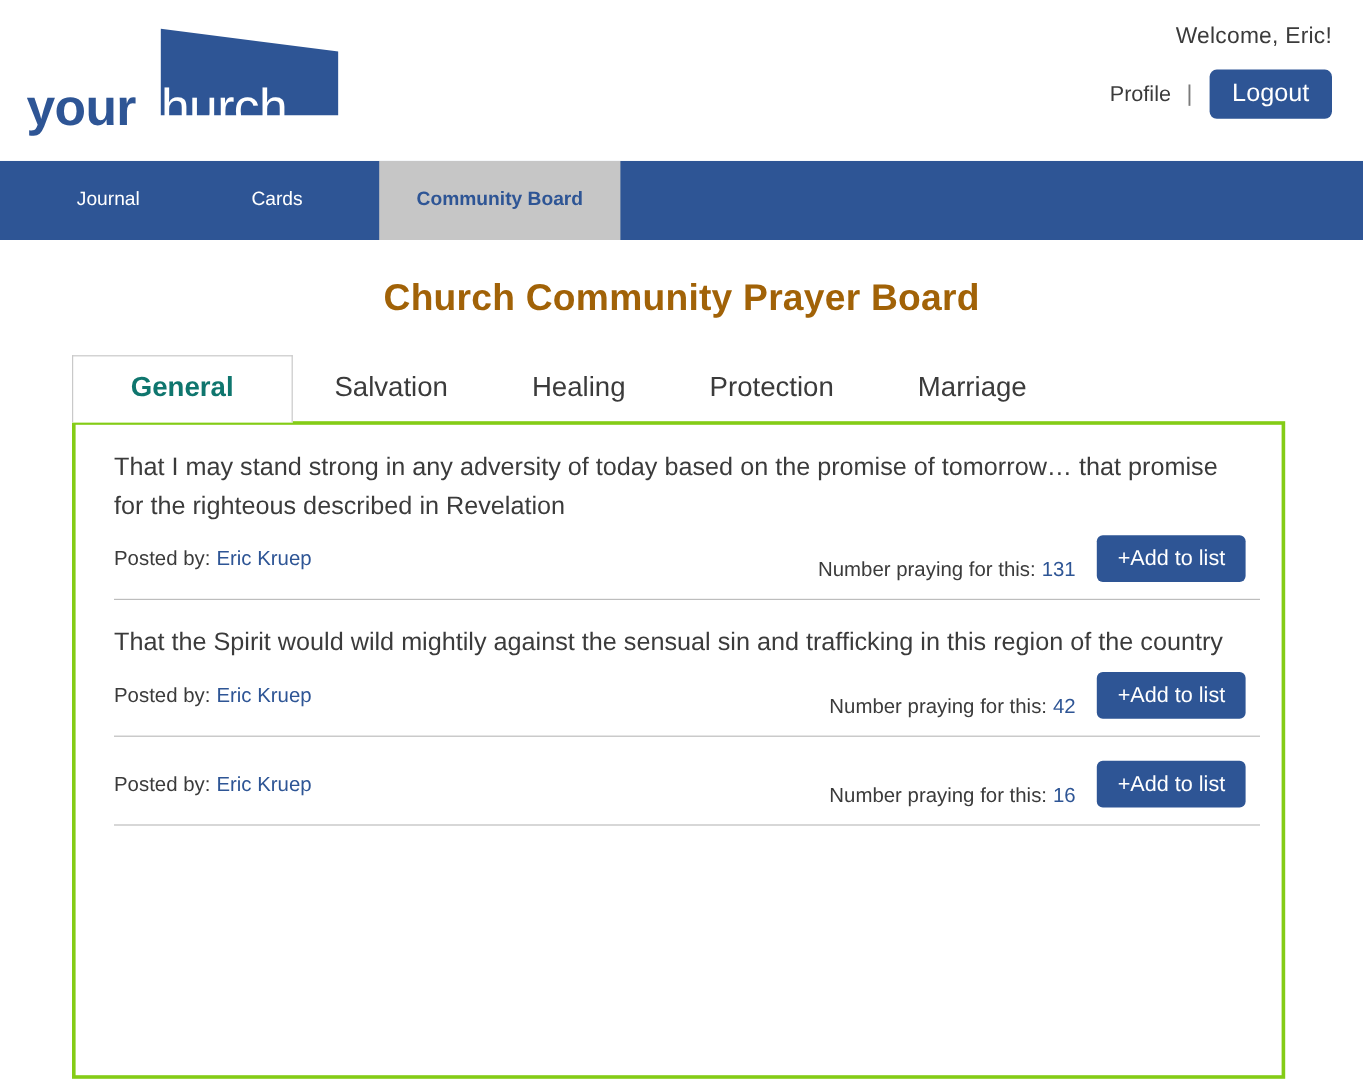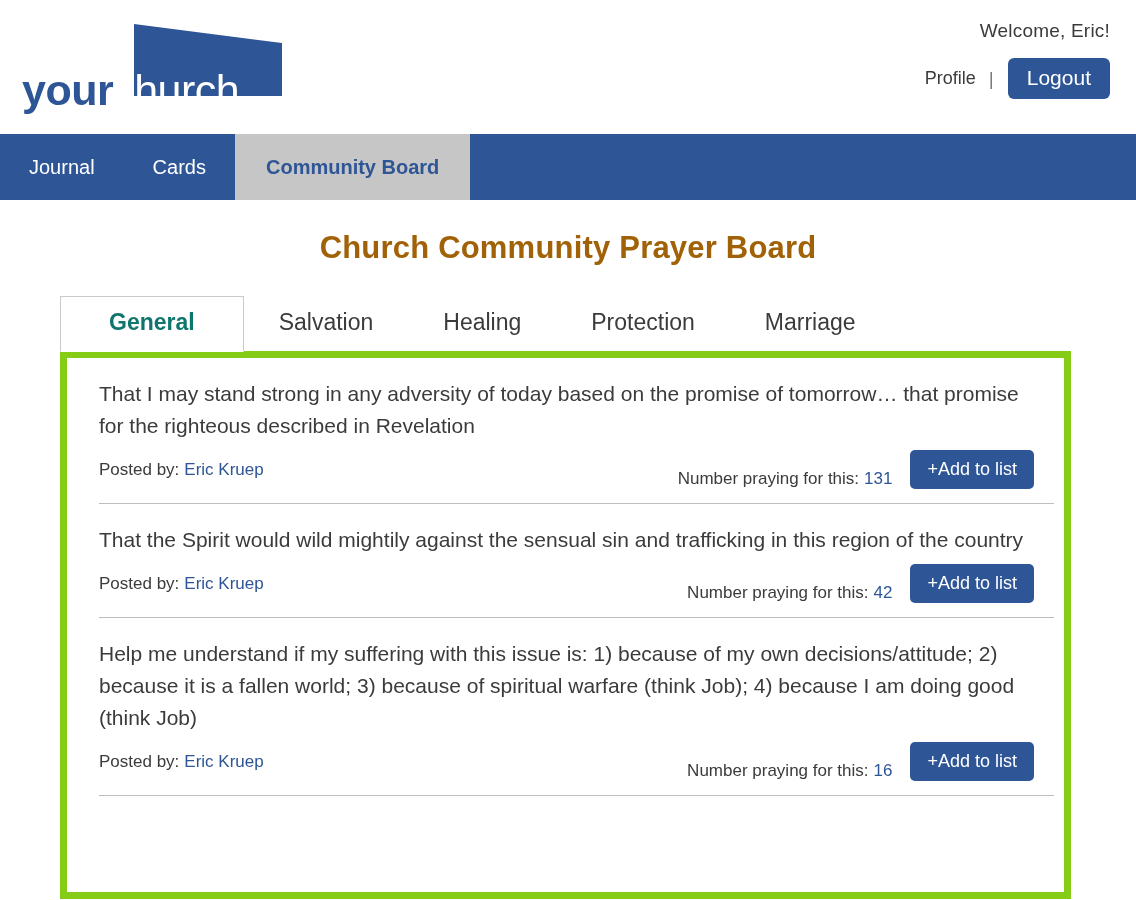--- a/index.html
+++ b/index.html
@@ -99,25 +99,26 @@
     height: 66px;
     background: #2E5595;
     display: flex;
     align-items: stretch;
   }
   .nav-item {
     display: flex;
     align-items: center;
     justify-content: center;
     color: #ffffff;
-    font-size: 20px;
+    font-size: 16px;
     padding: 0 29px;
     cursor: pointer;
     user-select: none;
     white-space: nowrap;
+    margin-left: 35px;
   }
   .nav-item.active {
     background: #C6C6C6;
     color: #2E5595;
     font-weight: 700;
     padding: 0 31px;
   }
 
   
   .page-title {
@@ -166,21 +167,21 @@
     margin-bottom: -1px;
     padding: 12px 48px 14px 48px;
   }
 
   
   .card {
     position: relative;
     margin: 0 0 0 60px;
     width: 1011px;
     min-height: 548px;
-    border: 7px solid #84cc16;
+    border: 3px solid #84cc16;
     background: #ffffff;
     box-sizing: border-box;
   }
 
   .prayer-item {
     padding: 20px 30px 0 32px;
   }
   .prayer-text {
     font-size: 21px;
     line-height: 32px;
@@ -306,21 +307,20 @@
         <div class="pray-count-label">
           <span>Number praying for this:</span><span class="pray-count-num">42</span>
         </div>
         <button class="add-btn">+Add to list</button>
       </div>
     </div>
   </div>
   <div class="divider"></div>
 
   <div class="prayer-item">
-    <p class="prayer-text">Help me understand if my suffering with this issue is: 1) because of my own decisions/attitude; 2) because it is a fallen world; 3) because of spiritual warfare (think Job); 4) because I am doing good (think Job)</p>
     <div class="meta-row">
       <div class="posted-by">
         <span>Posted by:</span><a class="author" href="#">Eric Kruep</a>
       </div>
       <div class="right-meta">
         <div class="pray-count-label">
           <span>Number praying for this:</span><span class="pray-count-num">16</span>
         </div>
         <button class="add-btn">+Add to list</button>
       </div>

